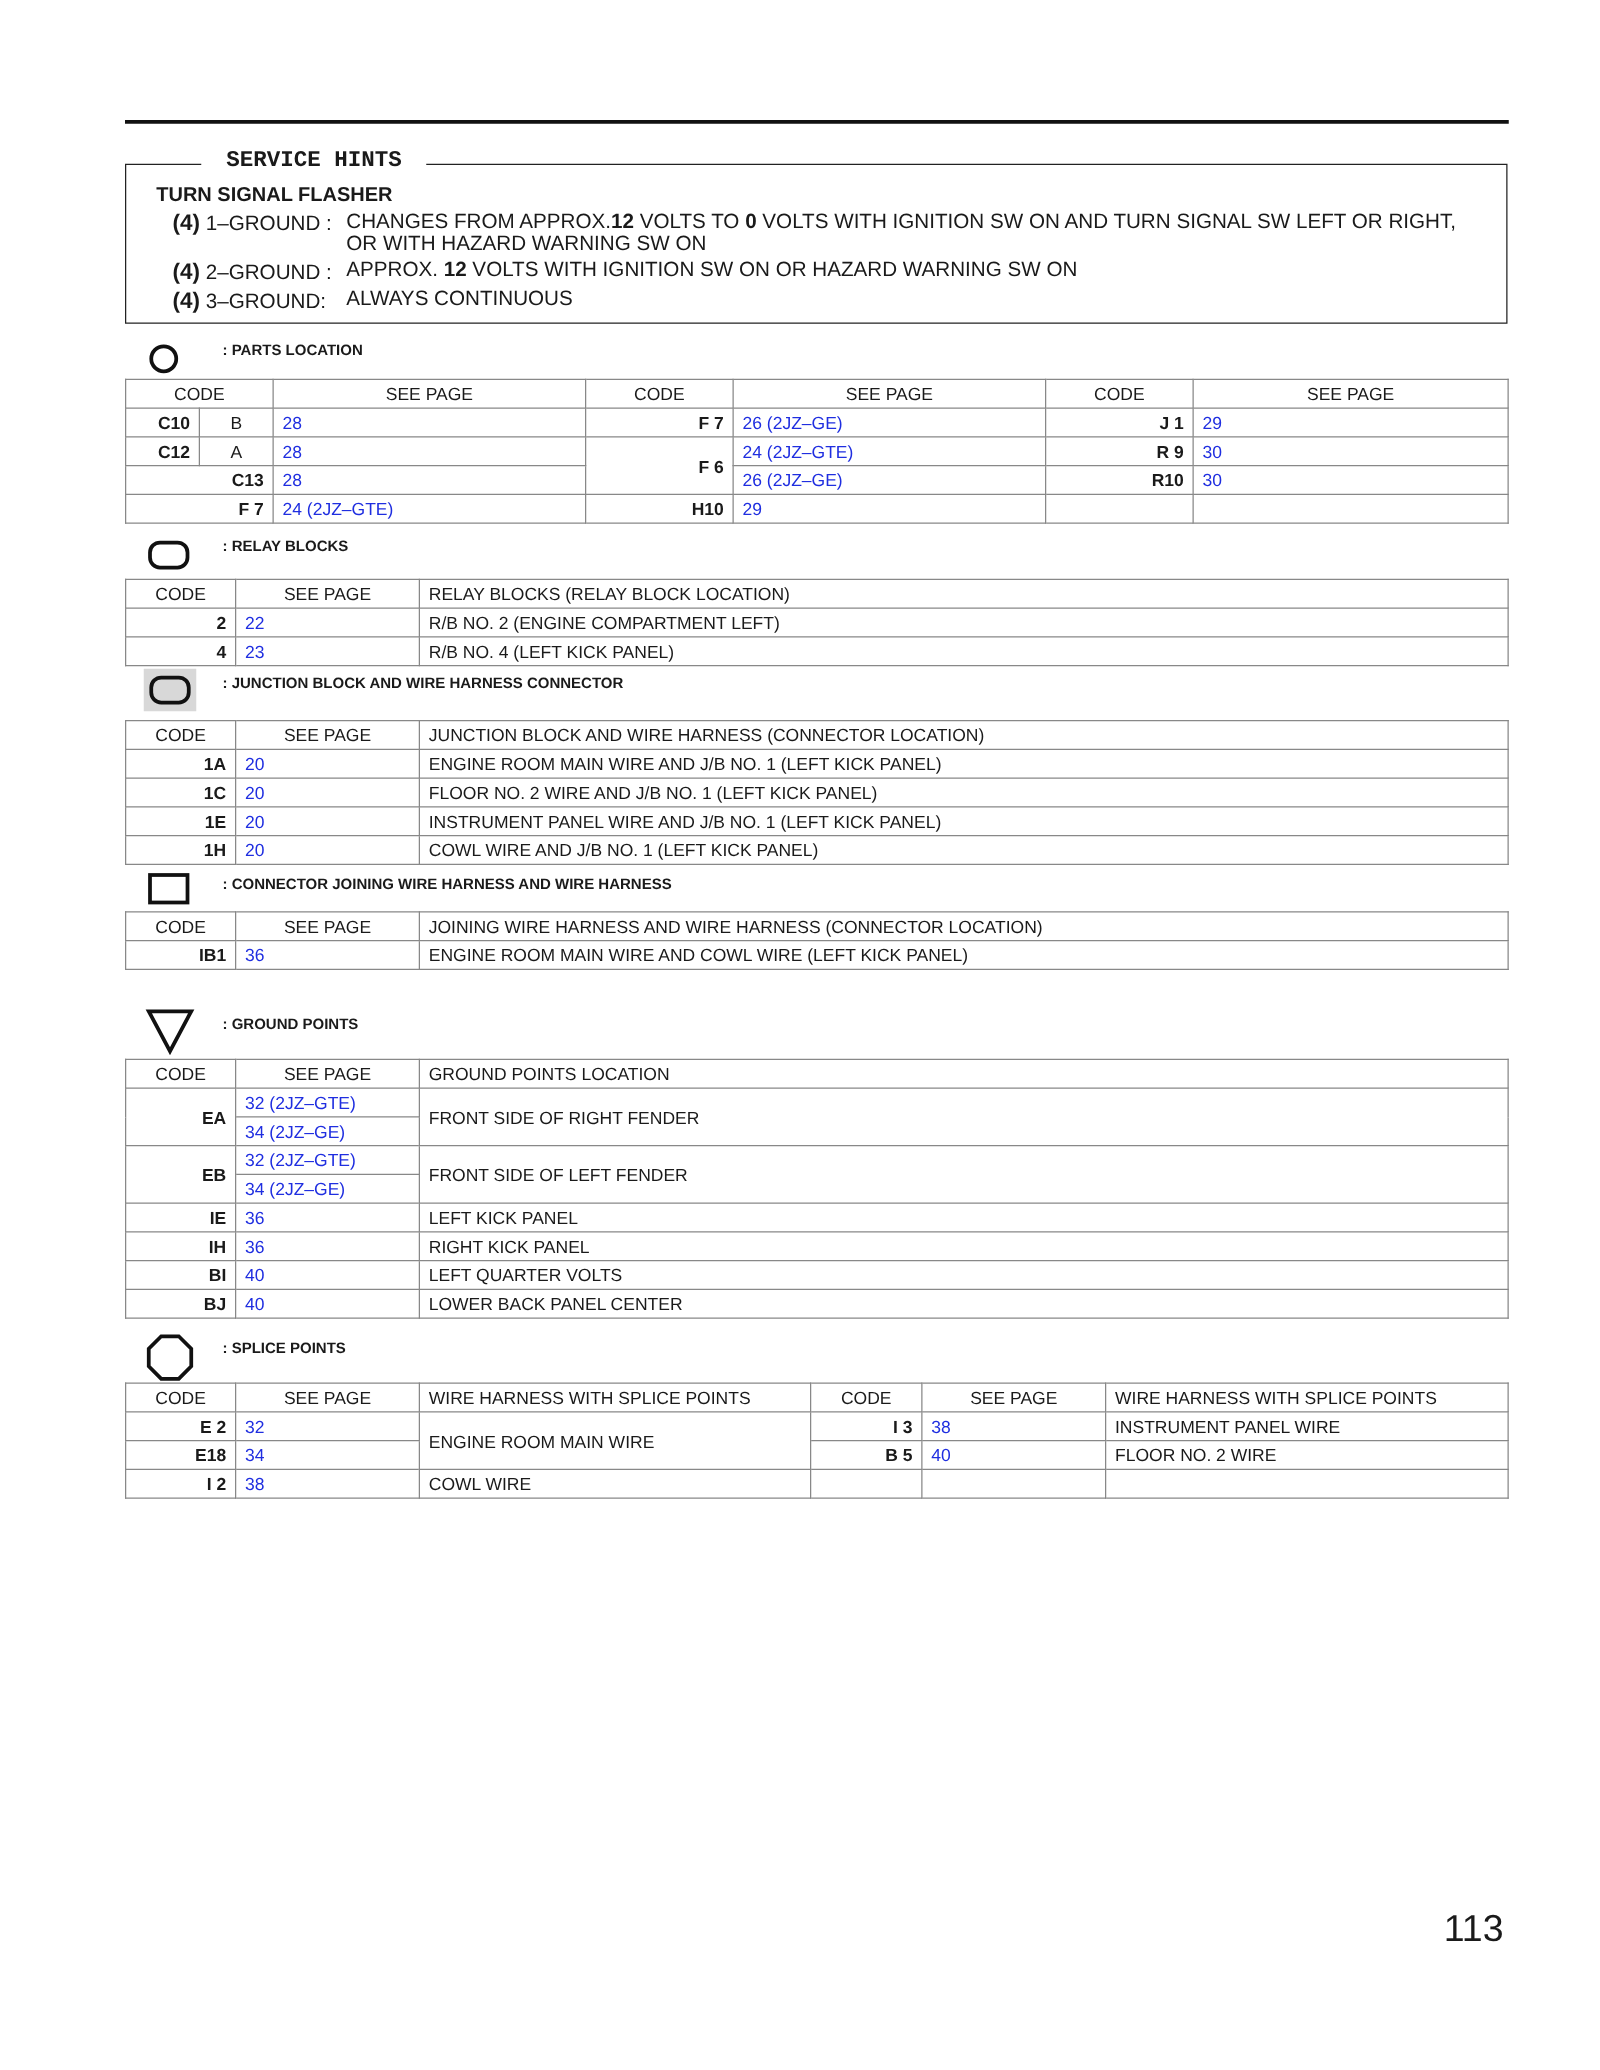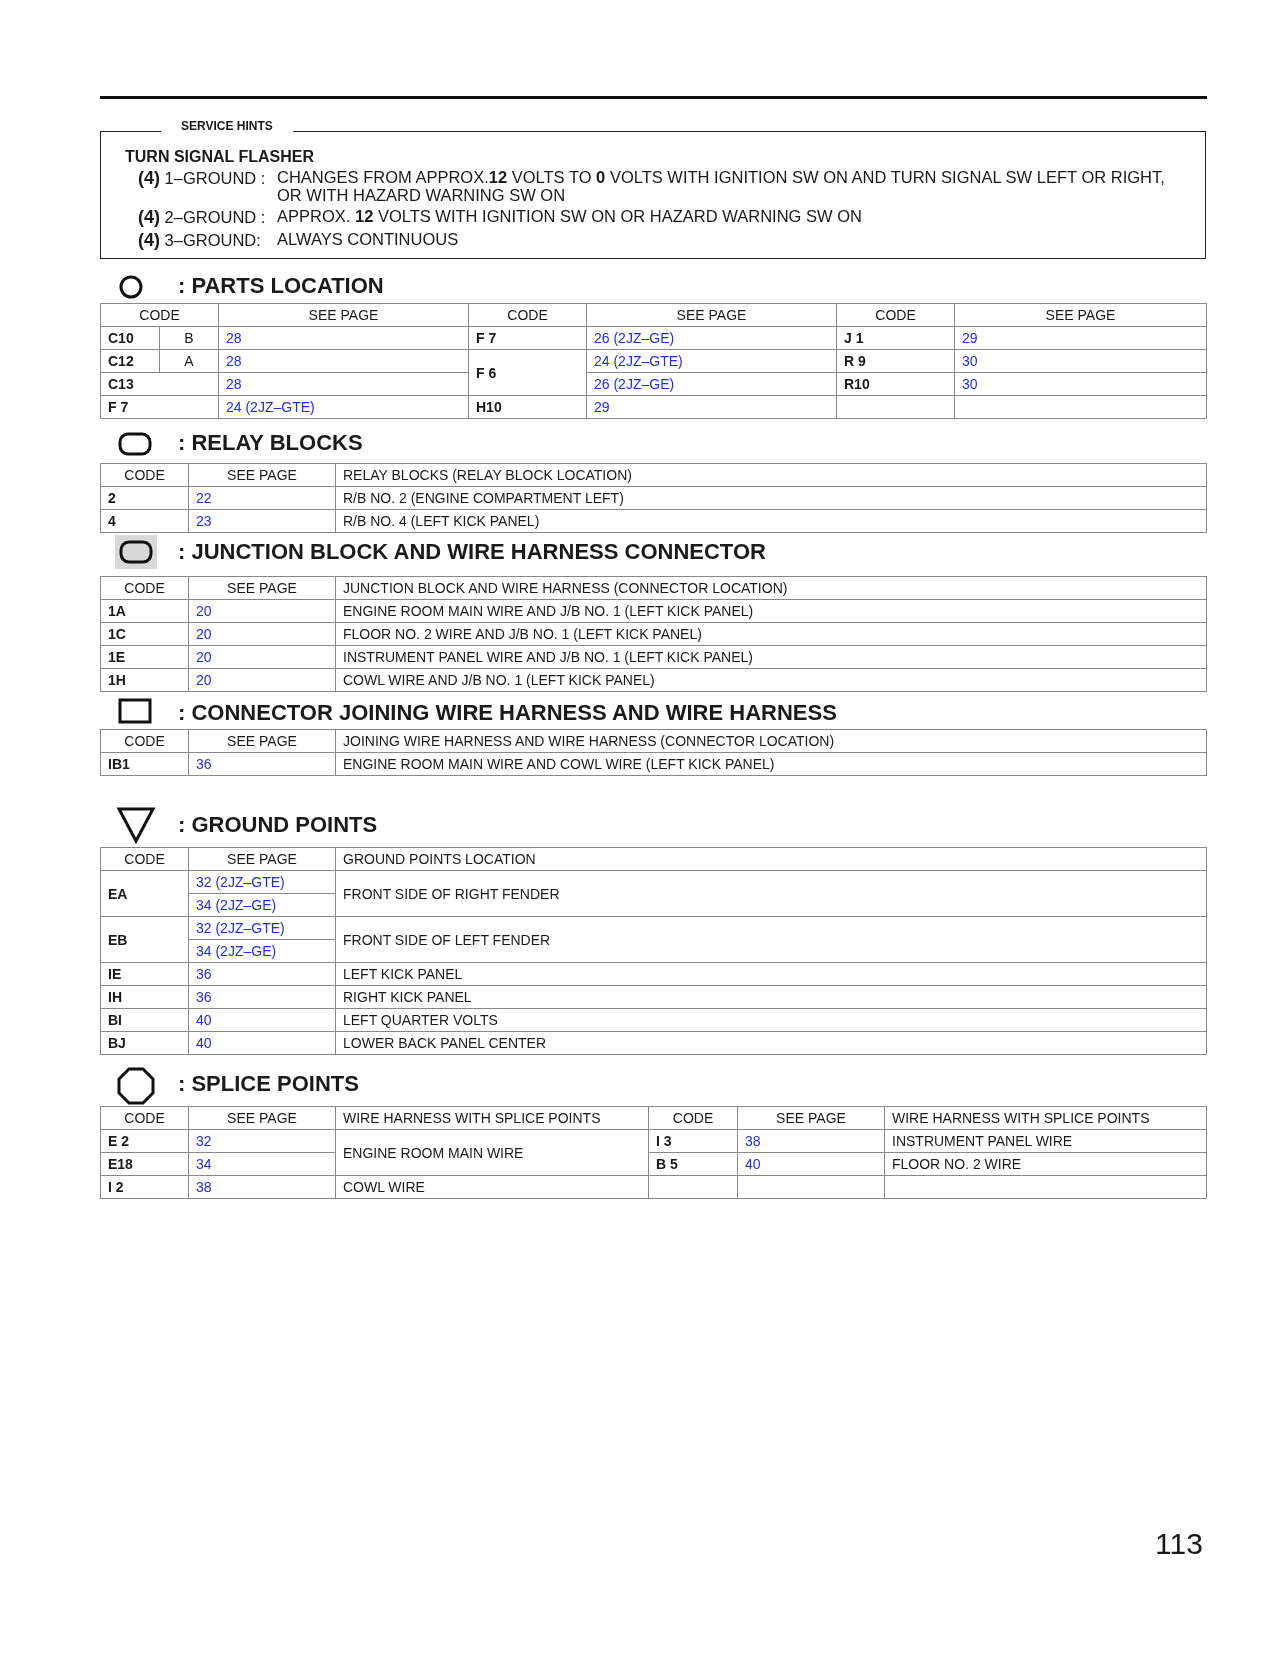--- a/index.html
+++ b/index.html
@@ -3,35 +3,35 @@
 <meta charset="utf-8">
 <style>
   html, body { margin:0; padding:0; background:#fff; }
   body { width:1280px; height:1656px; position:relative; overflow:hidden;
          font-family:"Liberation Sans", sans-serif; color:#1a1a1a; }
   .abs { position:absolute; }
   .top-rule { left:100px; top:96px; width:1107px; height:3px; background:#111; }
 
   .hints { left:100px; top:131px; width:1106px; height:128px; border:1.5px solid #222; box-sizing:border-box; }
   .hints-title { position:absolute; left:60px; top:-13px; background:#fff; padding:0 20px 0 20px;
-                 font-weight:bold; font-size:12px; }
+                 font-weight:bold; font-size:18px;font-family:Liberation Mono, monospace; }
   .hints-sub { position:absolute; left:24px; top:16px; font-weight:bold; font-size:16px; }
   .hint-line { position:absolute; left:37px; font-size:16.5px; white-space:nowrap; }
   .hint-line .num { font-weight:bold; font-size:18px; }
   .hint-line .label { display:inline-block; width:108px; }
   .hint-line .desc { position:absolute; left:139px; top:0; }
   .hint-line .cont { position:absolute; left:139px; top:18px; }
 
-  .sec-title { font-weight:bold; font-size:22px; left:178px; }
+  .sec-title { font-weight:bold; font-size:12px; left:178px; }
   .sec-icon { left:118px; }
 
   table.dt { position:absolute; left:100px; width:1107px; border-collapse:collapse; font-size:14px; }
   table.dt td, table.dt th { border:1px solid #888; padding:0 7px; height:22px; font-weight:normal; }
   table.dt th { text-align:center; }
-  table.dt td.c { text-align:left; font-weight:bold; }
+  table.dt td.c { text-align:right; font-weight:bold; }
   table.dt td.n { text-align:center; }
   table.dt td.l { color:#1f2ee0; }
   table.dt { border:1.5px solid #666;padding-left:37px; }
 
   .page-num { left:1155px; top:1527px; font-size:30px; }
 </style>
 </head>
 <body>
 
 <div class="abs top-rule"></div>

